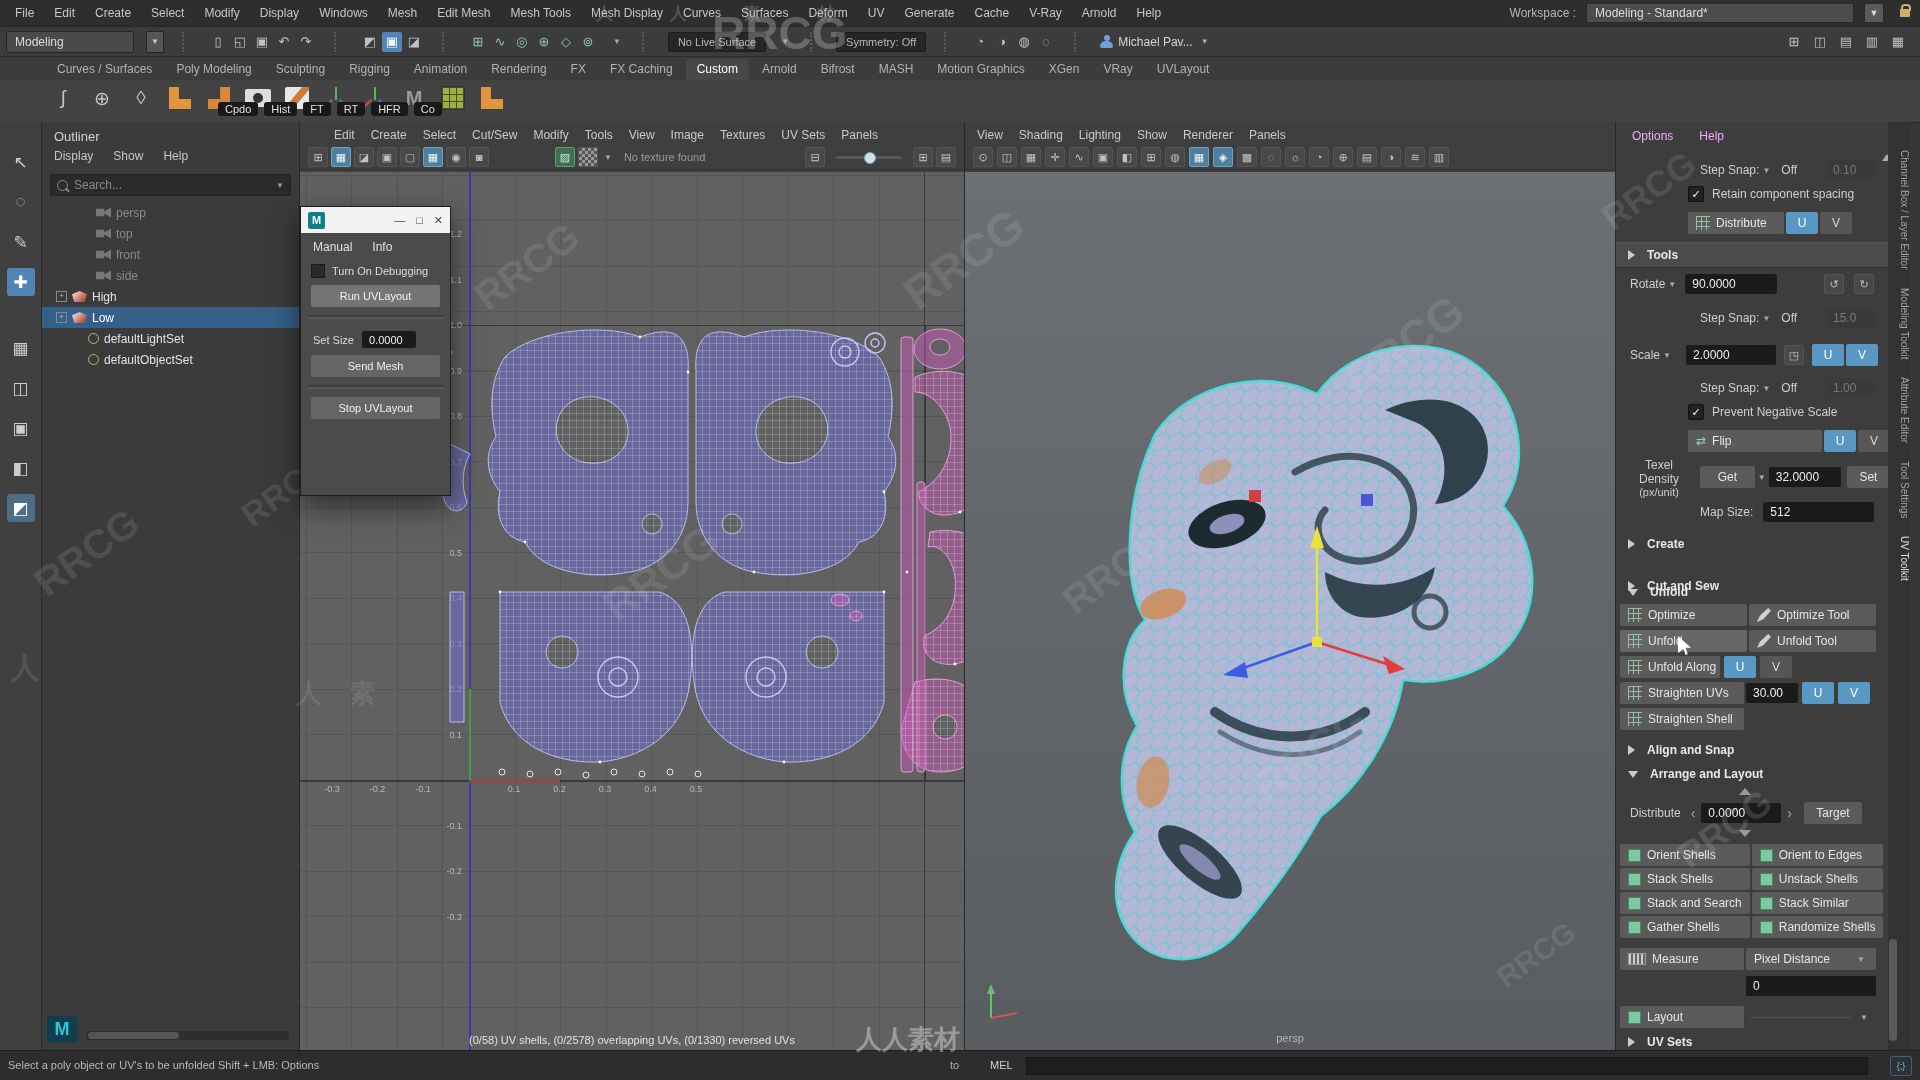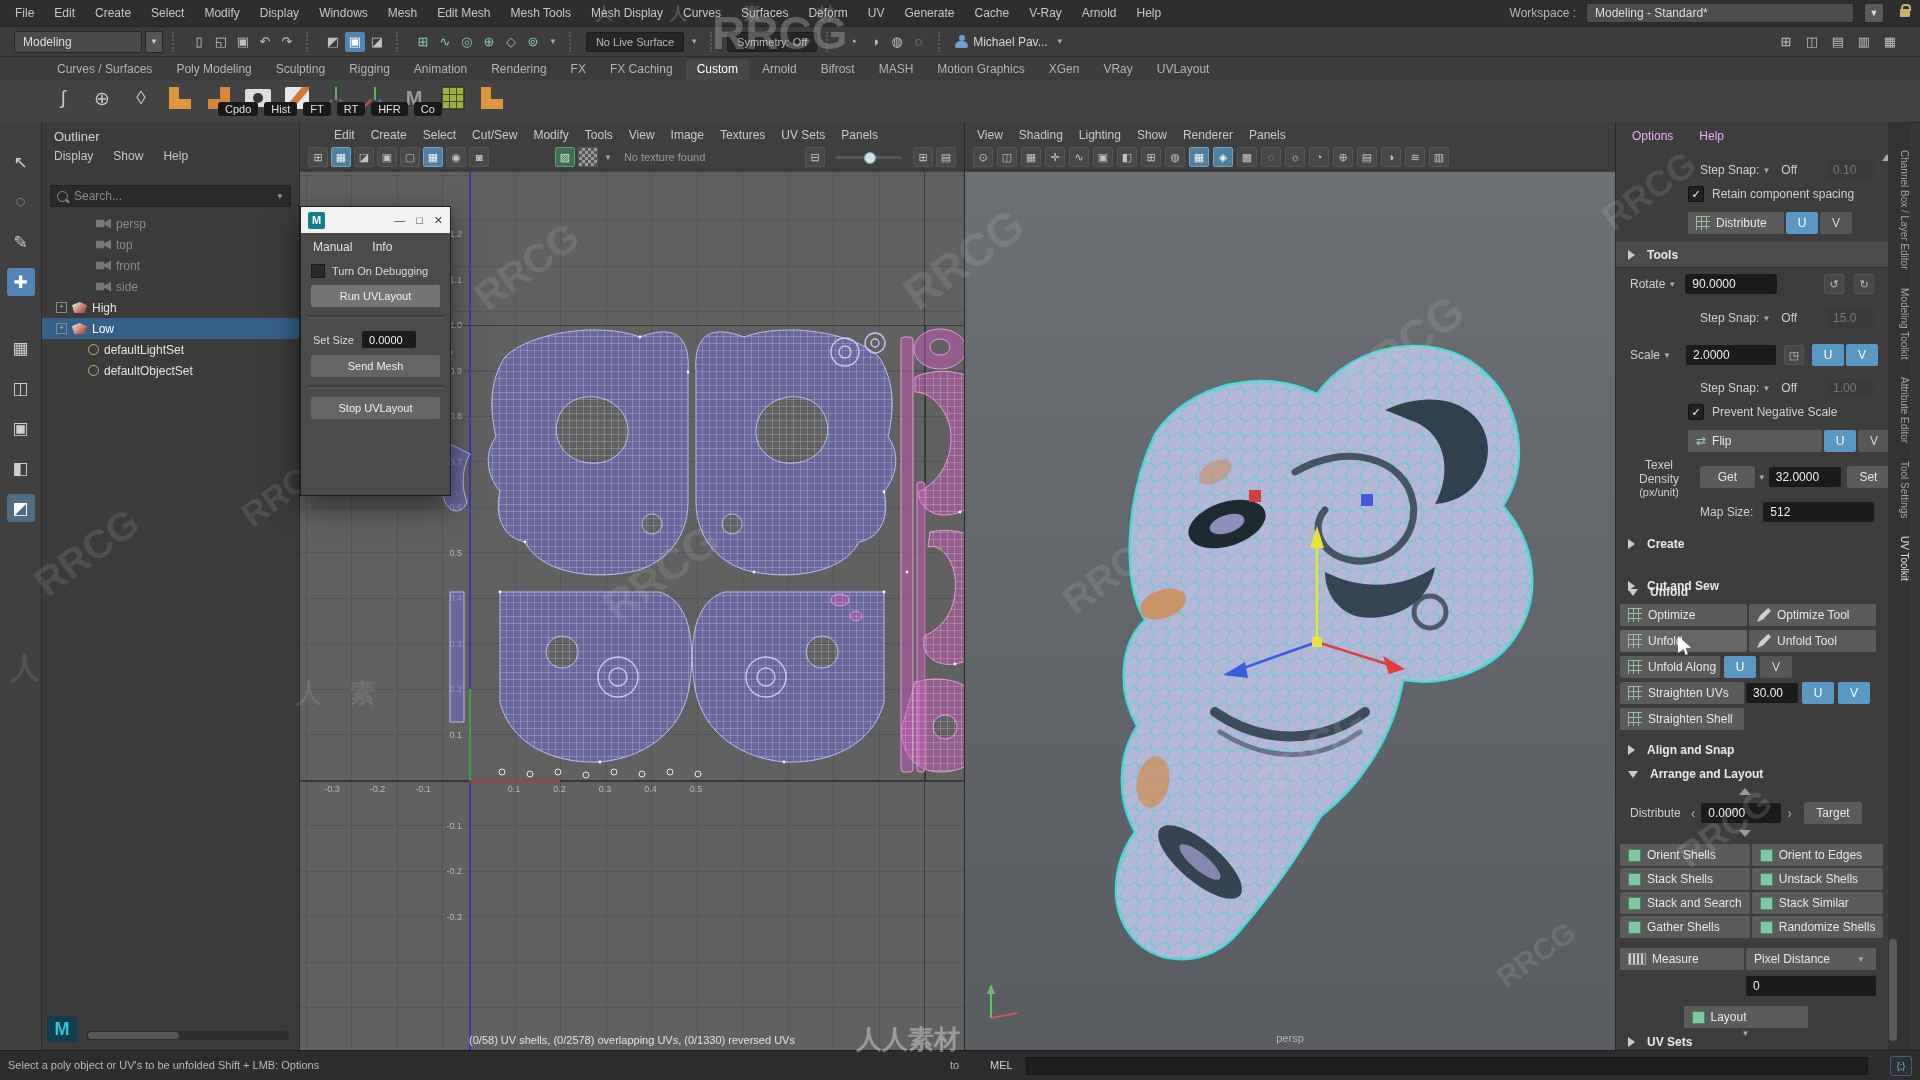--- a/index.html
+++ b/index.html
@@ -15,21 +15,21 @@
   .ws-select{background:#4c4c4c;border:1px solid #282828;height:18px;width:250px;display:flex;align-items:center;
              padding:0 8px;color:#ddd;border-radius:2px;}
   .ws-arrow{width:18px;height:18px;background:#5a5a5a;border:1px solid #282828;display:flex;align-items:center;justify-content:center;
             color:#ddd;font-size:9px;border-radius:2px;}
   .lock{width:10px;height:8px;background:#c8b26a;border-radius:1px;position:relative;margin-left:6px;}
   .lock:before{content:"";position:absolute;left:1px;top:-5px;width:6px;height:5px;border:2px solid #c8b26a;
                border-bottom:none;border-radius:4px 4px 0 0;}
 
   
   #statusline{position:absolute;left:0;top:27px;width:1920px;height:30px;background:#3c3c3c;border-bottom:1px solid #2a2a2a;
-              display:flex;align-items:center;padding:0 14px;box-sizing:border-box;gap:3px;}
+              display:flex;align-items:center;padding:0 6px;box-sizing:border-box;gap:12px;}
   .grip{width:6px;height:20px;border-left:2px dotted #5a5a5a;margin:0 6px;}
   .mode-select{background:#4a4a4a;border:1px solid #262626;width:110px;height:20px;display:flex;align-items:center;
                padding:0 8px;color:#ddd;border-radius:2px;}
   .mode-arrow{width:16px;height:20px;background:#555;border:1px solid #262626;display:flex;align-items:center;
               justify-content:center;font-size:8px;color:#ccc;}
   .tb-icon{width:20px;height:20px;display:flex;align-items:center;justify-content:center;color:#c2c2c2;
            font-size:13px;border-radius:2px;}
   .tb-icon.on{background:#5285b5;color:#fff;}
   .snapc{color:#8fc6c2;}
   .tb-field{background:#262626;border:1px solid #1c1c1c;height:18px;padding:0 9px;color:#b9b9b9;display:flex;
@@ -72,21 +72,21 @@
            align-items:center;padding-top:26px;gap:12px;box-sizing:border-box;}
   .tool{width:28px;height:28px;display:flex;align-items:center;justify-content:center;font-size:17px;color:#cdcdcd;border-radius:3px;}
   .tool.active{background:#5285b5;color:#fff;}
   .tool.gap{margin-top:26px;}
   .tool.on2{background:#4d6e86;color:#fff;}
 
   
   #outliner{width:258px;background:#3b3b3b;border-right:1px solid #282828;position:relative;box-sizing:border-box;}
   .panel-title{padding:7px 12px 0;color:#d2d2d2;font-size:13px;}
   .pmenu-row{display:flex;gap:20px;padding:5px 12px 4px;color:#c6c6c6;}
-  .o-search{margin:18px 8px 6px;background:#2a2a2a;border:1px solid #222;height:20px;display:flex;align-items:center;
+  .o-search{margin:7px 8px 6px;background:#2a2a2a;border:1px solid #222;height:20px;display:flex;align-items:center;
             padding:0 6px;color:#8a8a8a;gap:6px;border-radius:2px;}
   .mag{width:9px;height:9px;border:1.5px solid #8a8a8a;border-radius:50%;position:relative;}
   .mag:after{content:"";position:absolute;left:7px;top:8px;width:5px;height:1.5px;background:#8a8a8a;transform:rotate(45deg);}
   .o-search .sarrow{margin-left:auto;font-size:8px;color:#999;}
   .o-row{height:21px;display:flex;align-items:center;gap:5px;padding-left:14px;color:#e4e4e4;}
   .o-row .o-plus{width:9px;height:9px;border:1px solid #888;font-size:8px;line-height:7px;text-align:center;color:#bbb;
                  visibility:hidden;flex:none;}
   .o-row.mesh .o-plus{visibility:visible;}
   .o-row .o-icon{width:15px;height:11px;flex:none;}
   .o-row.cam{color:#8a8a8a;padding-left:38px;}
@@ -926,21 +926,21 @@
             <span>Measure</span>
           </span>
         <span class="t-btn" style="flex:1;justify-content:space-between;">
           <span>Pixel Distance</span>
           <span class="ddown">▼</span>
         </span>
       </div>
       <div class="t-row" style="left:130px;top:854px;right:22px;">
         <span class="t-field" style="flex:1;">0</span>
       </div>
-      <div class="t-row" style="left:4px;top:884px;right:27px;flex-direction:column;">
+      <div class="t-row" style="left:4px;top:884px;right:27px;">
         <span class="t-btn" style="width:124px;">
             <span class="shell-ic"></span>
             <span>Layout</span>
           </span>
         <span style="flex:1;border-bottom:1px dotted #666;margin:0 6px;"></span>
         <span class="ddown">▼</span>
       </div>
       <div class="t-sec" style="top:908px;">
         <span class="tri-r"></span>
           <span>UV Sets</span>

